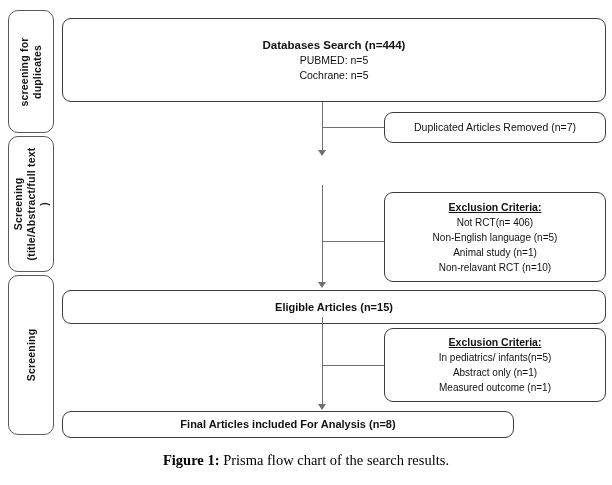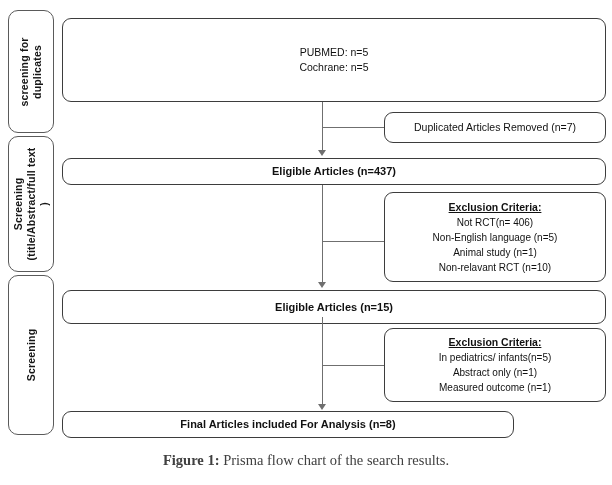--- a/index.html
+++ b/index.html
@@ -122,21 +122,21 @@
 
   
   #caption {
     position: absolute;
     left: 0;
     top: 452px;
     width: 612px;
     text-align: center;
     font-family: "Liberation Serif", serif;
     font-size: 14.5px;
-    color: #404040;
+    color: #000000;
   }
   #caption .cap-label {
     font-weight: bold;
   }
 </style>
 </head>
 <body>
 
 <div id="figure-root">
 
@@ -146,36 +146,34 @@
 
   <div class="stage-bracket" style="top:136px; height:136px;">
     <div class="stage-label three-line">Screening (title/Abstract/full text )</div>
   </div>
 
   <div class="stage-bracket" style="top:275px; height:160px;">
     <div class="stage-label">Screening</div>
   </div>
 
   <div class="node" style="left:62px; top:18px; width:544px; height:84px;">
+    <span class="line title-bold">Databases Search (n=444)</span>
     <span class="line sub-line">PUBMED: n=5</span>
     <span class="line sub-line">Cochrane: n=5</span>
   </div>
 
   <div class="v-line" style="left:322px; top:102px; height:50px;"></div>
   <div class="arrow-down" style="left:318px; top:150px;"></div>
 
   <div class="h-line" style="left:322px; top:127px; width:62px;"></div>
 
   <div class="node" style="left:384px; top:112px; width:222px; height:31px;text-align:right;">
     <span class="line plain-line">Duplicated Articles Removed (n=7)</span>
   </div>
 
-  <div class="node" style="left:62px; top:158px; width:544px; height:27px;">
-    <span class="line single-bold">Eligible Articles (n=437)</span>
-  </div>
 
   <div class="v-line" style="left:322px; top:185px; height:99px;"></div>
   <div class="arrow-down" style="left:318px; top:282px;"></div>
 
   <div class="h-line" style="left:322px; top:241px; width:62px;"></div>
 
   <div class="node" style="left:384px; top:192px; width:222px; height:90px;">
     <span class="line excl-title">Exclusion Criteria:</span>
     <span class="line excl-item">Not RCT(n= 406)</span>
     <span class="line excl-item">Non-English language (n=5)</span>

